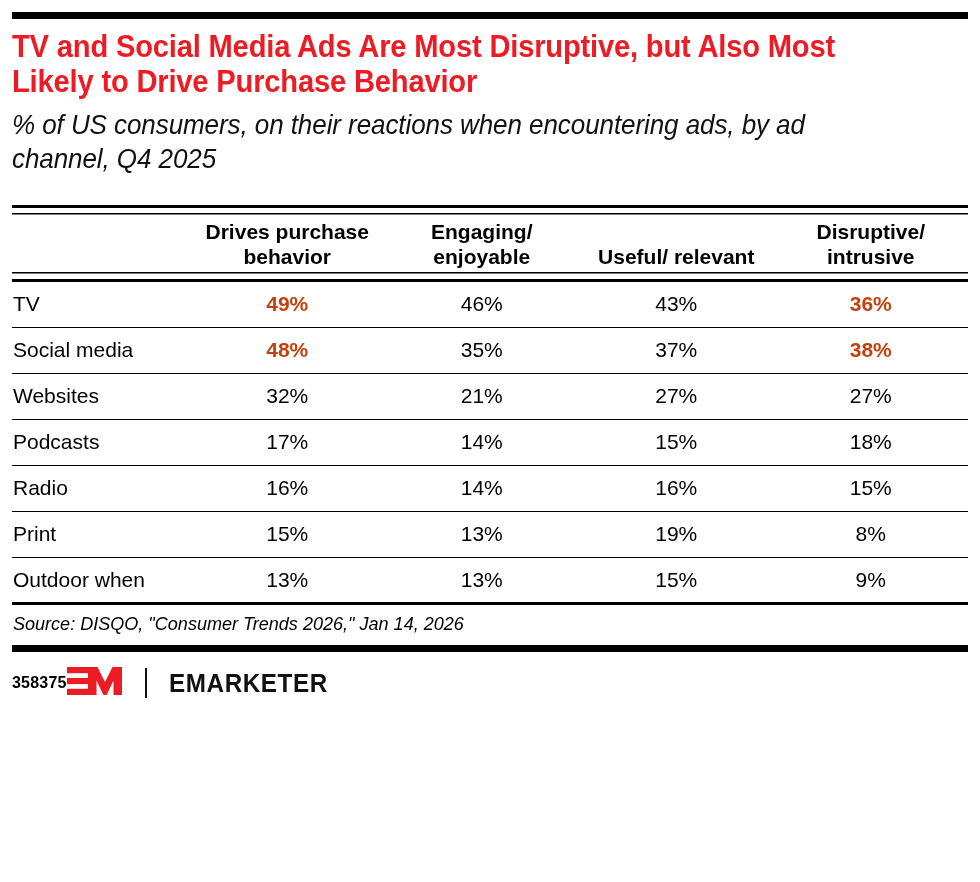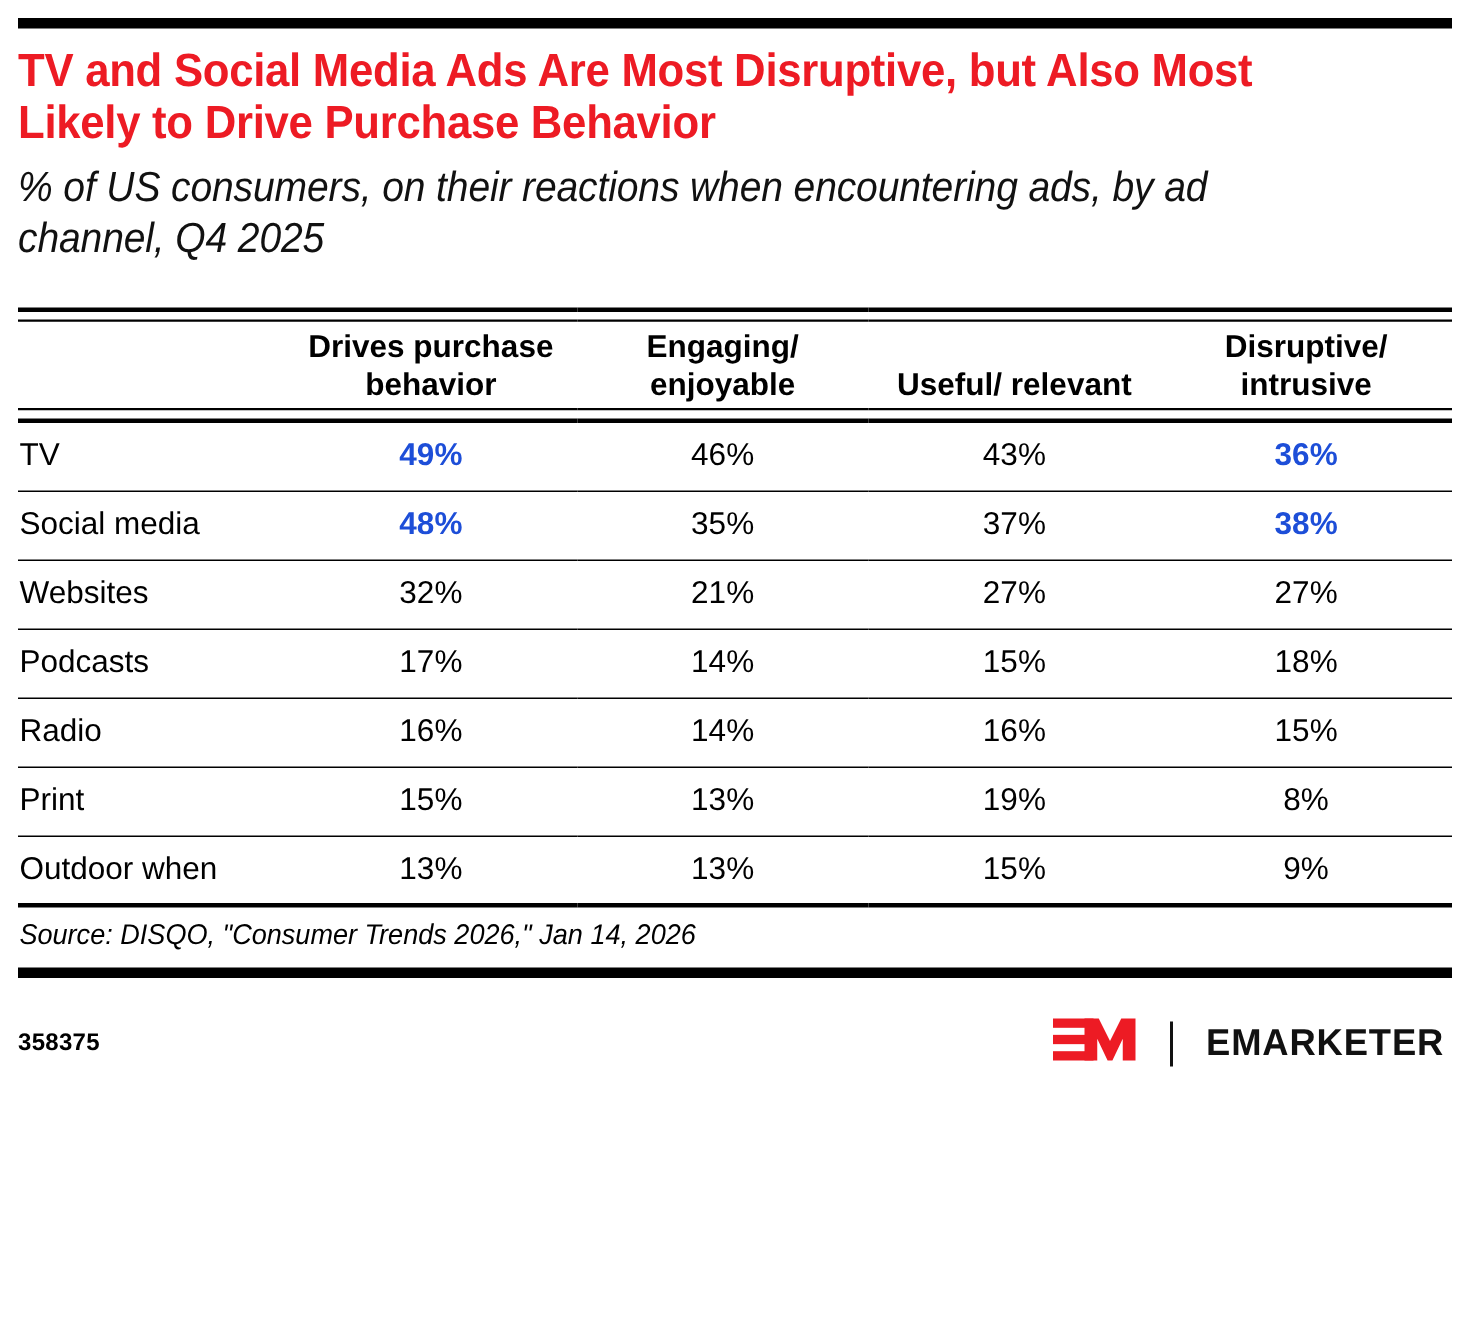--- a/index.html
+++ b/index.html
@@ -89,21 +89,21 @@
     line-height: 1.28;
     vertical-align: top;
     text-align: center;
   }
   tbody td.lbl {
     text-align: left;
     padding-left: 1px;
   }
   tbody tr:last-child td { border-bottom: 3.5px solid #000; }
   tbody td.hi {
-    color: #1d4ed8;
+    color: #c2410c;
     font-weight: bold;
   }
 
   
   .source {
     font-family: "Liberation Sans Narrow", "Liberation Sans", sans-serif;
     font-style: italic;
     font-size: 19px;
     line-height: 1.2;
     padding: 8px 0 9px 1px;
@@ -112,22 +112,22 @@
   }
   .bottom-rule {
     height: 7px;
     background: #000000;
   }
 
   
   .footer {
     display: flex;
     align-items: center;
-    justify-content: space-between;
-    margin-top: 25px;
+    justify-content: flex-start;
+    margin-top: 13px;
   }
   .chart-id {
     font-size: 16px;
     font-weight: bold;
     letter-spacing: 0.2px;
   }
   .brand {
     display: flex;
     align-items: center;
     gap: 22px;

